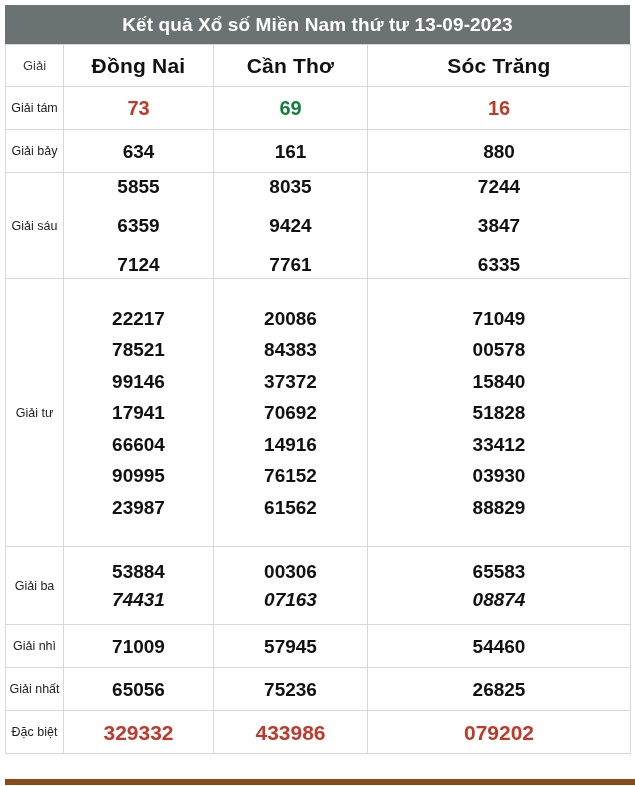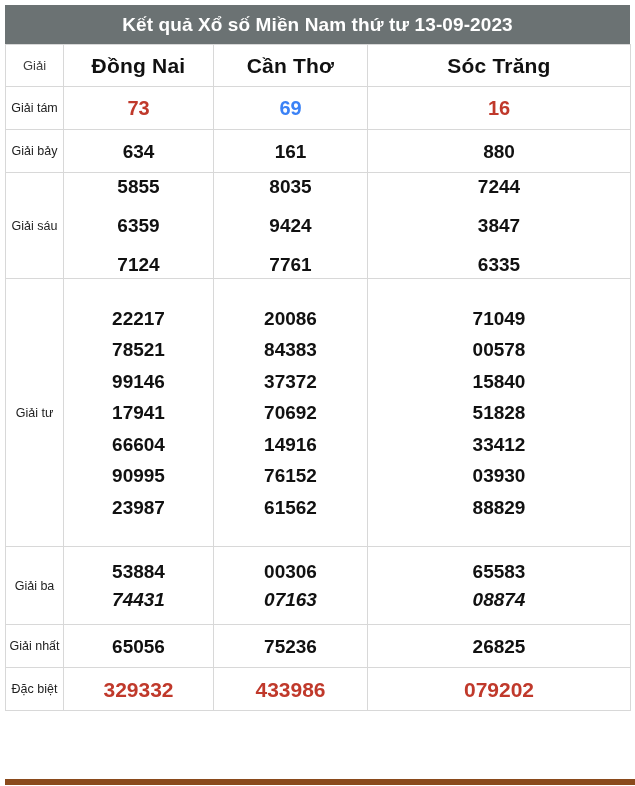--- a/index.html
+++ b/index.html
@@ -170,21 +170,21 @@
           <th class="prov-head">Cần Thơ</th>
           <th class="prov-head">Sóc Trăng</th>
         </tr>
       </thead>
       <tbody id="results-body">
           <tr class="r-h42">
             <td class="prize-label">Giải tám</td>
             <td class="nums red eight" style="color: rgb(192, 57, 43);">
               <span class="num-line">73</span>
             </td>
-            <td class="nums red eight" style="color: #3b82f6;">
+            <td class="nums red eight" style="color: #15803d;">
               <span class="num-line">69</span>
             </td>
             <td class="nums red eight" style="color: rgb(192, 57, 43);">
               <span class="num-line">16</span>
             </td>
           </tr>
           <tr class="r-h42">
             <td class="prize-label">Giải bảy</td>
             <td class="nums">
               <span class="num-line">634</span>
@@ -253,20 +253,32 @@
             <td class="nums lines2">
               <span class="num-line">00306</span>
               <span class="num-line">07163</span>
             </td>
             <td class="nums lines2">
               <span class="num-line">65583</span>
               <span class="num-line">08874</span>
             </td>
           </tr>
           <tr class="r-h42">
+            <td class="prize-label">Giải nhì</td>
+            <td class="nums">
+              <span class="num-line">71009</span>
+            </td>
+            <td class="nums">
+              <span class="num-line">57945</span>
+            </td>
+            <td class="nums">
+              <span class="num-line">54460</span>
+            </td>
+          </tr>
+          <tr class="r-h42">
             <td class="prize-label">Giải nhất</td>
             <td class="nums">
               <span class="num-line">65056</span>
             </td>
             <td class="nums">
               <span class="num-line">75236</span>
             </td>
             <td class="nums">
               <span class="num-line">26825</span>
             </td>

